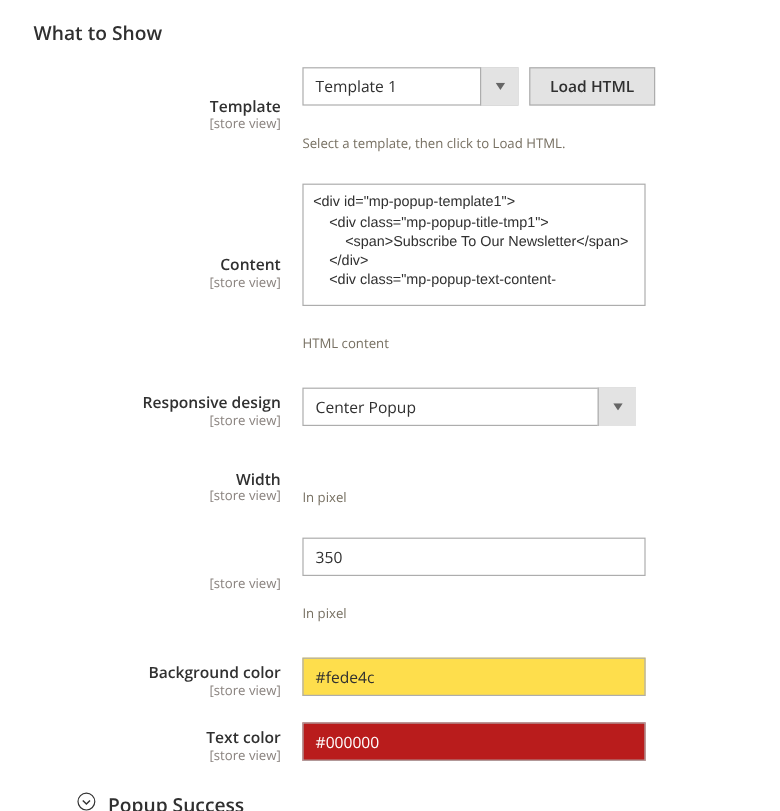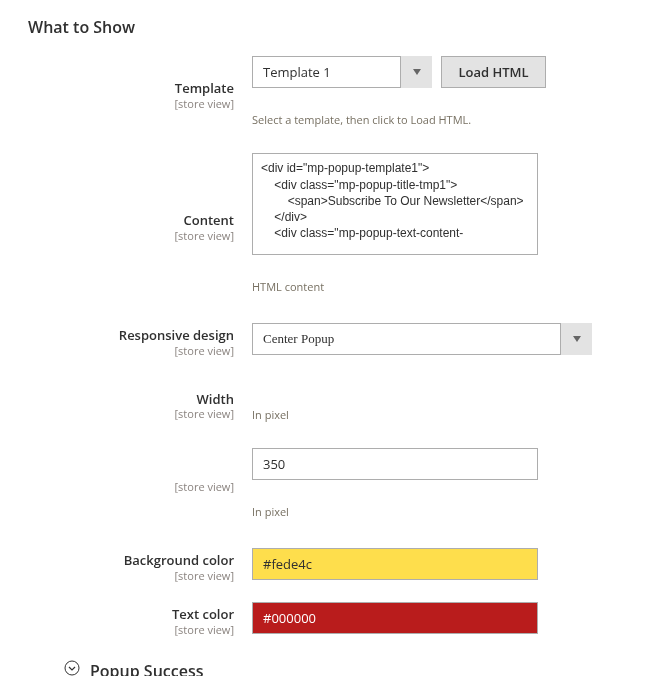--- a/index.html
+++ b/index.html
@@ -45,22 +45,21 @@
     flex: 0 0 auto;
     width: 340px;
   }
   .select-wrap {
     position: relative;
     display: inline-block;
     width: 180px;
     vertical-align: top;
   }
   .select-full {
-    width: 340px;
-    font-family: Liberation Serif, serif;
+    width: 278px;
   }
   .select {
     width: 100%;
     height: 32px;
     border: 1px solid #adadad;
     background: #fff;
     padding: 0 34px 0 10px;
     font-size: 13px;
     color: #303030;
     line-height: 30px;

